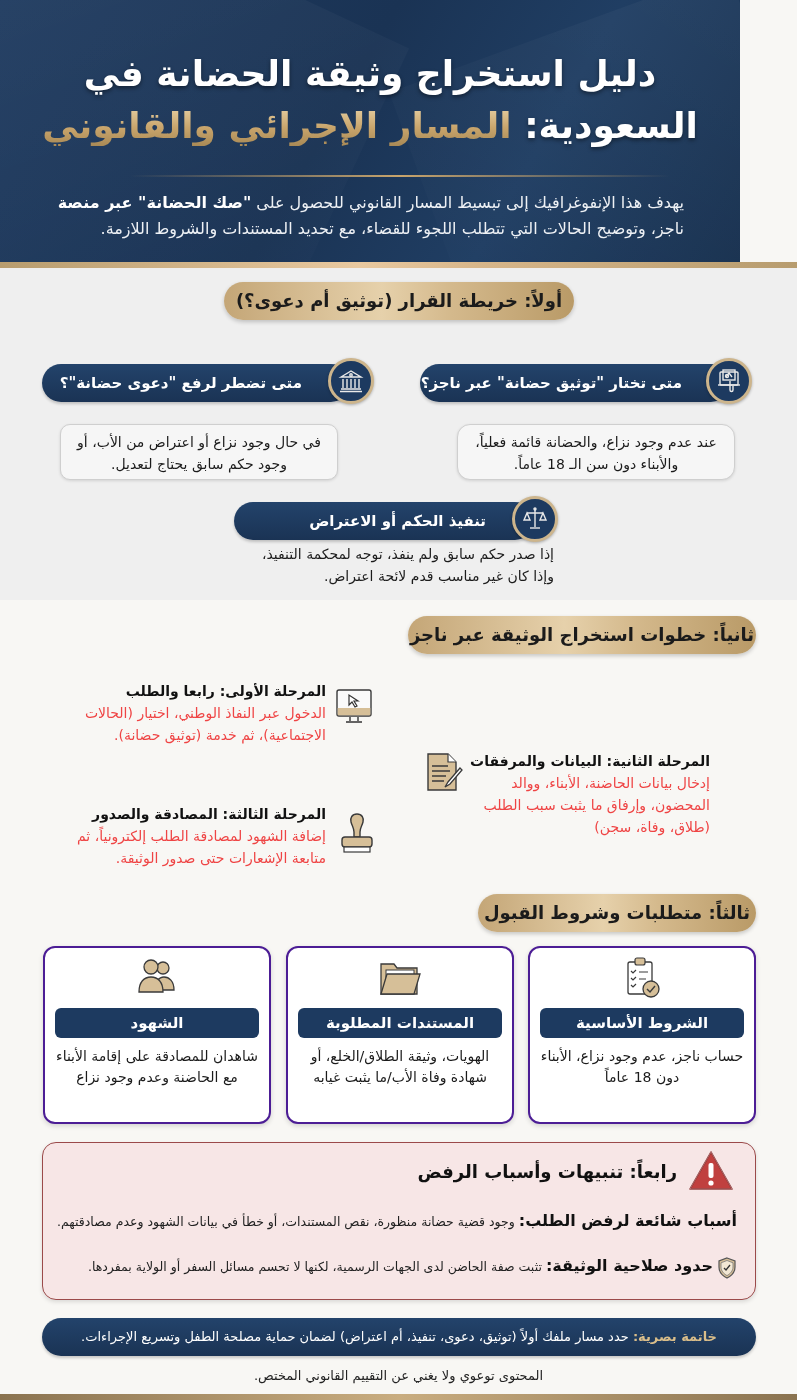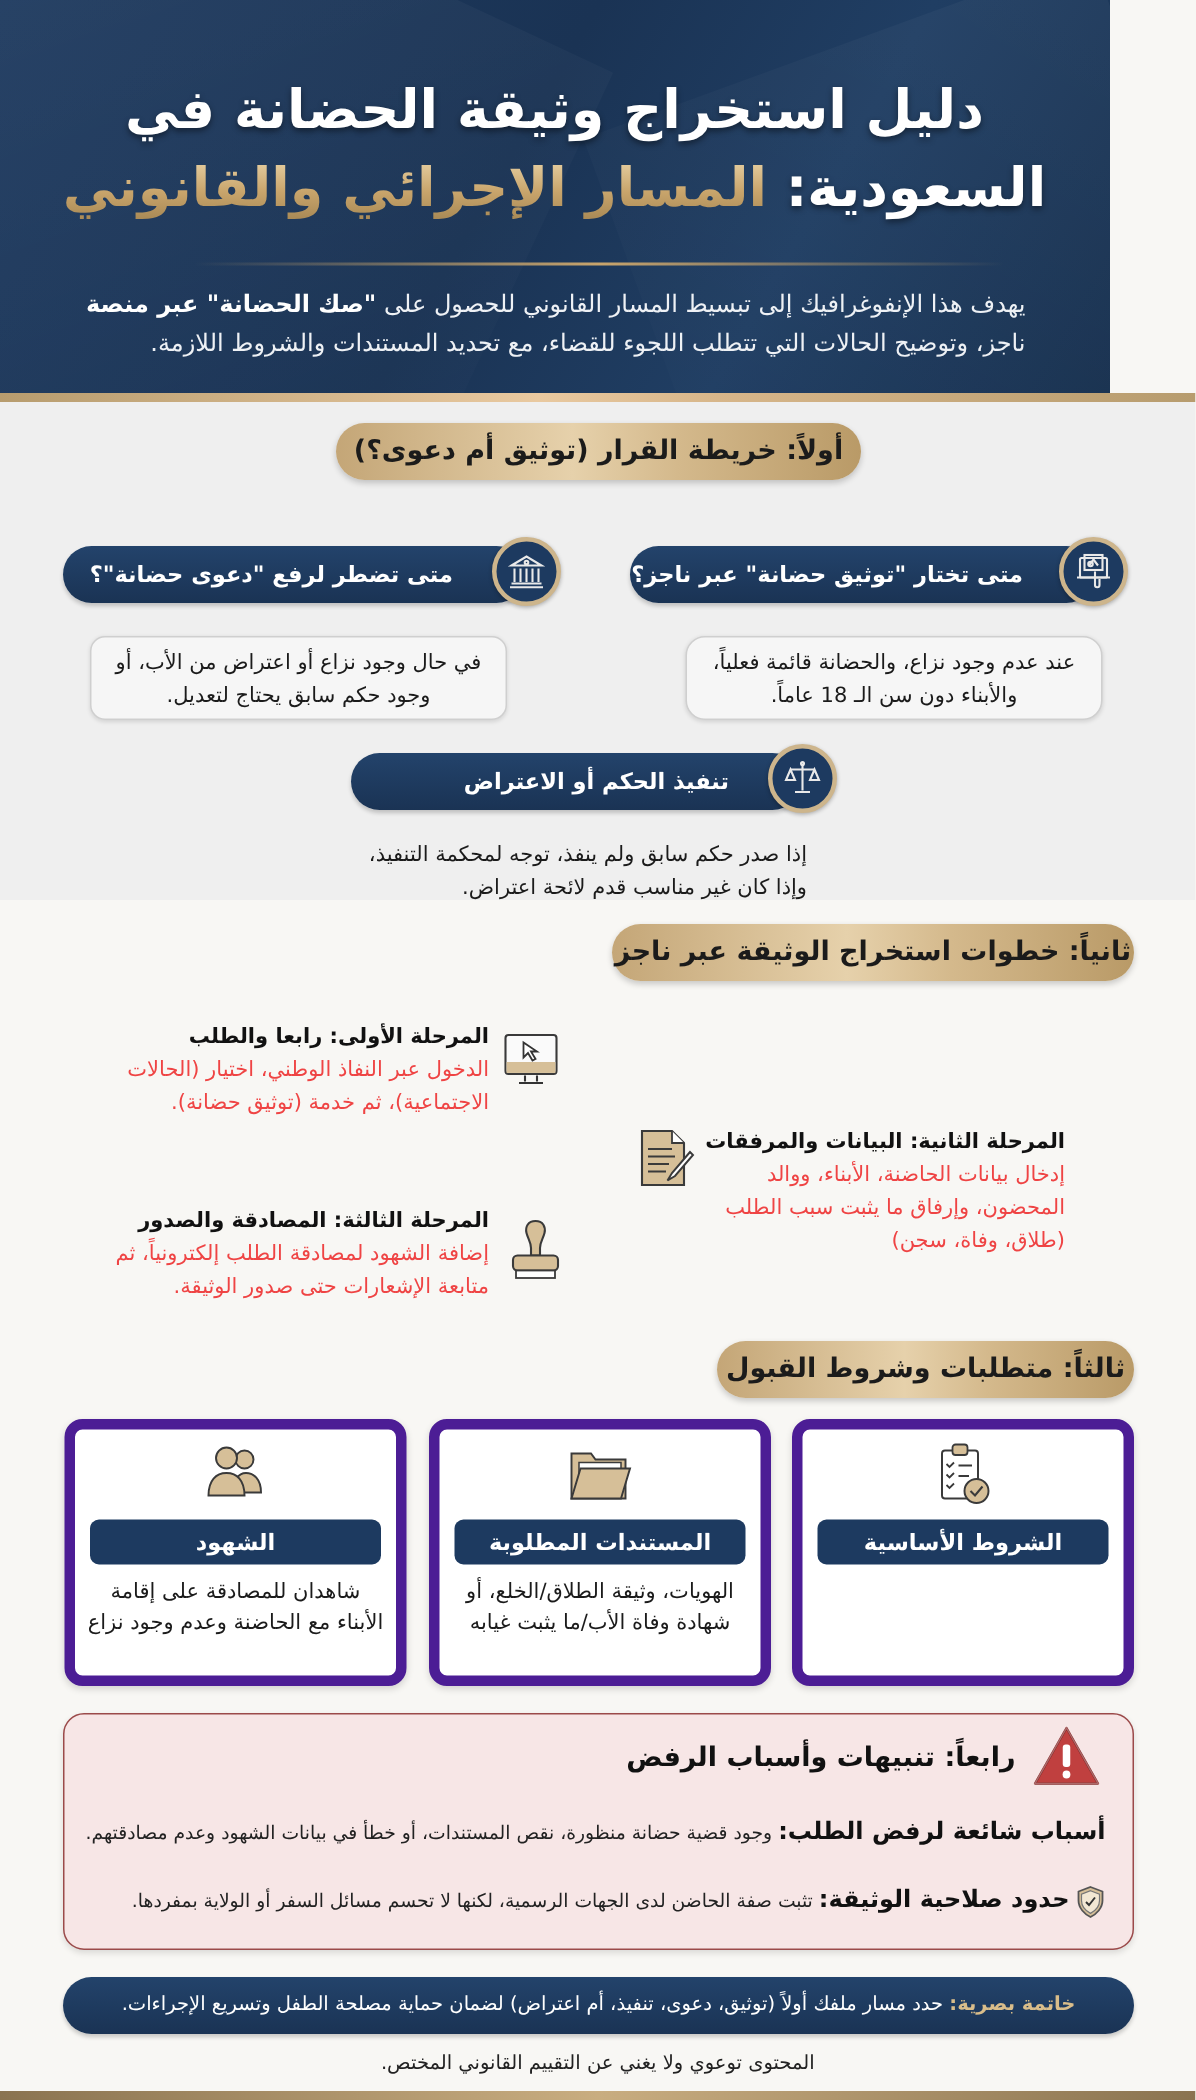--- a/index.html
+++ b/index.html
@@ -92,21 +92,21 @@
 
   
   .step { position: absolute; text-align: right; }
   .step-title { font-weight: bold; font-size: 14px; line-height: 22px; color: #111; }
   .step-body { font-size: 14px; line-height: 22px; color: #ef4444; }
   .step-icon { position: absolute; }
 
   
   .card {
     position: absolute; top: 946px; width: 228px; height: 178px;
-    background: #ffffff; border: 7px solid #4c1d95; border-radius: 12px;
+    background: #ffffff; border: 2px solid #4c1d95; border-radius: 12px;
     box-shadow: 0 2px 5px rgba(0,0,0,0.15);
   }
   .card-icon { position: absolute; top: 8px; left: 50%; transform: translateX(-50%); width: 44px; height: 44px; }
   .card-label {
     position: absolute; top: 60px; left: 10px; right: 10px; height: 30px; border-radius: 6px;
     background: #1d3a60; color: #fff; font-weight: bold; font-size: 15px; line-height: 30px; text-align: center;
   }
   .card-body {
     position: absolute; top: 98px; left: 8px; right: 8px; text-align: center;
     font-size: 14px; line-height: 21px; color: #1b1b1b;
@@ -186,21 +186,21 @@
 
 <div class="navy-pill" style="left:234px; top:502px; width:300px;">تنفيذ الحكم أو الاعتراض</div>
 <div class="icon-circle" style="left:512px; top:496px;">
   <svg viewBox="0 0 28 28" fill="none" stroke="#e9e9e9" stroke-width="1.4">
     <path d="M14 4 v18 M6 8 h16"></path>
     <path d="M6 8 l-3 7 h6 z M22 8 l-3 7 h6 z"></path>
     <path d="M9 23 h10"></path>
     <circle cx="14" cy="4" r="1"></circle>
   </svg>
 </div>
-<div class="plain-text" style="left:240px; top:543px; width:298px;margin-top:16px;">إذا صدر حكم سابق ولم ينفذ، توجه لمحكمة التنفيذ، وإذا كان غير مناسب قدم لائحة اعتراض.</div>
+<div class="plain-text" style="left:256px; top:543px; width:298px;">إذا صدر حكم سابق ولم ينفذ، توجه لمحكمة التنفيذ، وإذا كان غير مناسب قدم لائحة اعتراض.</div>
 
 <div class="gold-pill" style="left:408px; top:616px; width:348px;">ثانياً: خطوات استخراج الوثيقة عبر ناجز</div>
 
 <div class="step" style="left:60px; top:680px; width:266px;">
   <div class="step-title">المرحلة الأولى: رابعا والطلب</div>
   <div class="step-body">الدخول عبر النفاذ الوطني، اختيار (الحالات الاجتماعية)، ثم خدمة (توثيق حضانة).</div>
 </div>
 <svg class="step-icon" style="left:335px; top:688px;" width="40" height="38" viewBox="0 0 40 38">
   <rect x="2" y="2" width="34" height="26" rx="2" fill="#fafafa" stroke="#3a3a3a" stroke-width="1.4"></rect>
   <rect x="2.7" y="20" width="32.6" height="7.3" fill="#d6bf98"></rect>
@@ -233,20 +233,21 @@
 
 <div class="card" style="left:528px;">
   <svg class="card-icon" viewBox="0 0 44 44">
     <rect x="8" y="6" width="24" height="32" rx="2" fill="#fff" stroke="#3a3a3a" stroke-width="1.3"></rect>
     <rect x="15" y="2" width="10" height="7" rx="2" fill="#d6bf98" stroke="#3a3a3a" stroke-width="1.2"></rect>
     <path d="M11 15 l2 2 l3-3 M19 16 h9 M11 22 l2 2 l3-3 M19 23 h7 M11 29 l2 2 l3-3" fill="none" stroke="#3a3a3a" stroke-width="1.2"></path>
     <circle cx="31" cy="33" r="8" fill="#d6bf98" stroke="#3a3a3a" stroke-width="1.3"></circle>
     <path d="M27 33 l3 3 l5-6" fill="none" stroke="#3a3a3a" stroke-width="1.4"></path>
   </svg>
   <div class="card-label">الشروط الأساسية</div>
+  <div class="card-body">حساب ناجز، عدم وجود نزاع، الأبناء دون 18 عاماً</div>
 </div>
 
 <div class="card" style="left:286px;">
   <svg class="card-icon" viewBox="0 0 44 44">
     <path d="M3 8 h13 l3 4 h20 v26 h-36 z" fill="#d6bf98" stroke="#3a3a3a" stroke-width="1.3"></path>
     <rect x="8" y="14" width="28" height="18" fill="#fff" stroke="#3a3a3a" stroke-width="1"></rect>
     <path d="M3 38 l6-20 h33 l-6 20 z" fill="#d6bf98" stroke="#3a3a3a" stroke-width="1.3"></path>
   </svg>
   <div class="card-label">المستندات المطلوبة</div>
   <div class="card-body">الهويات، وثيقة الطلاق/الخلع، أو شهادة وفاة الأب/ما يثبت غيابه</div>

